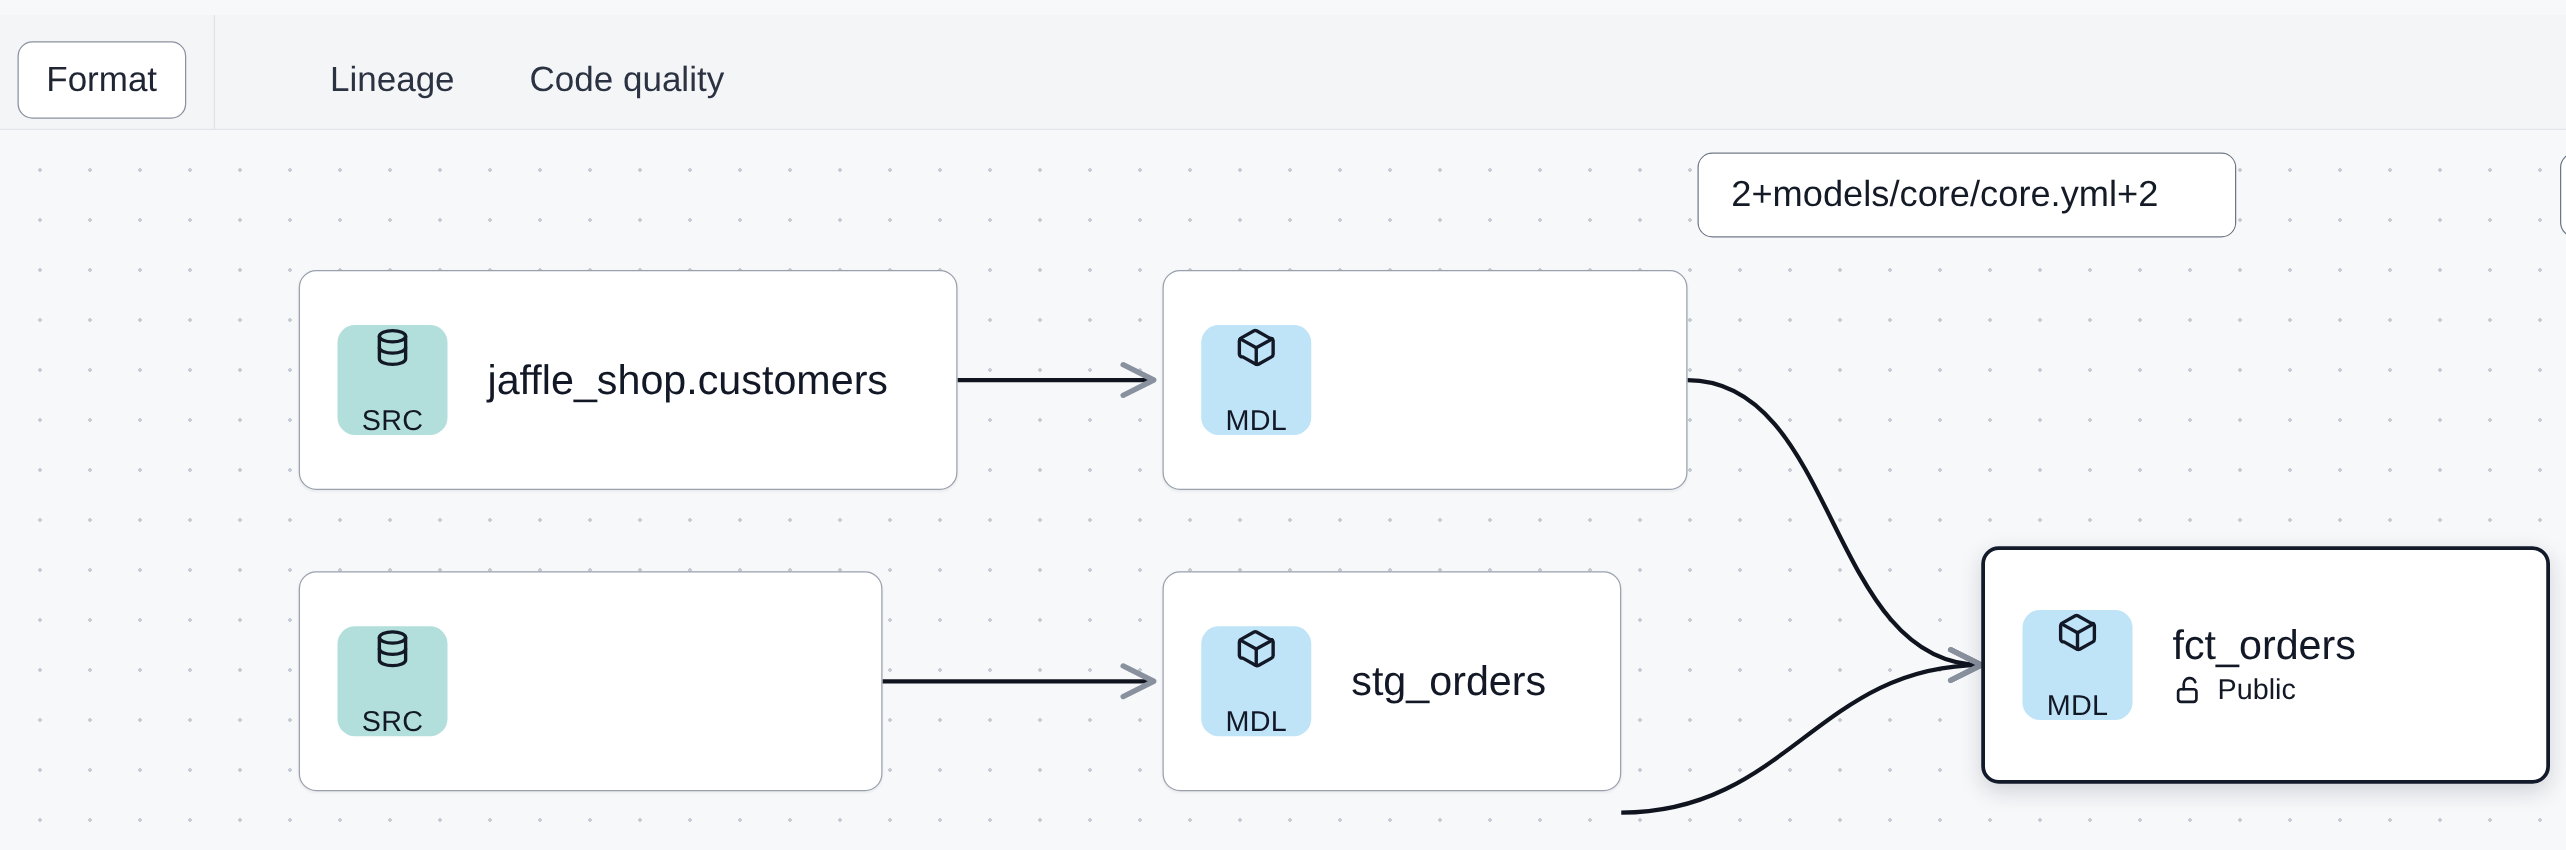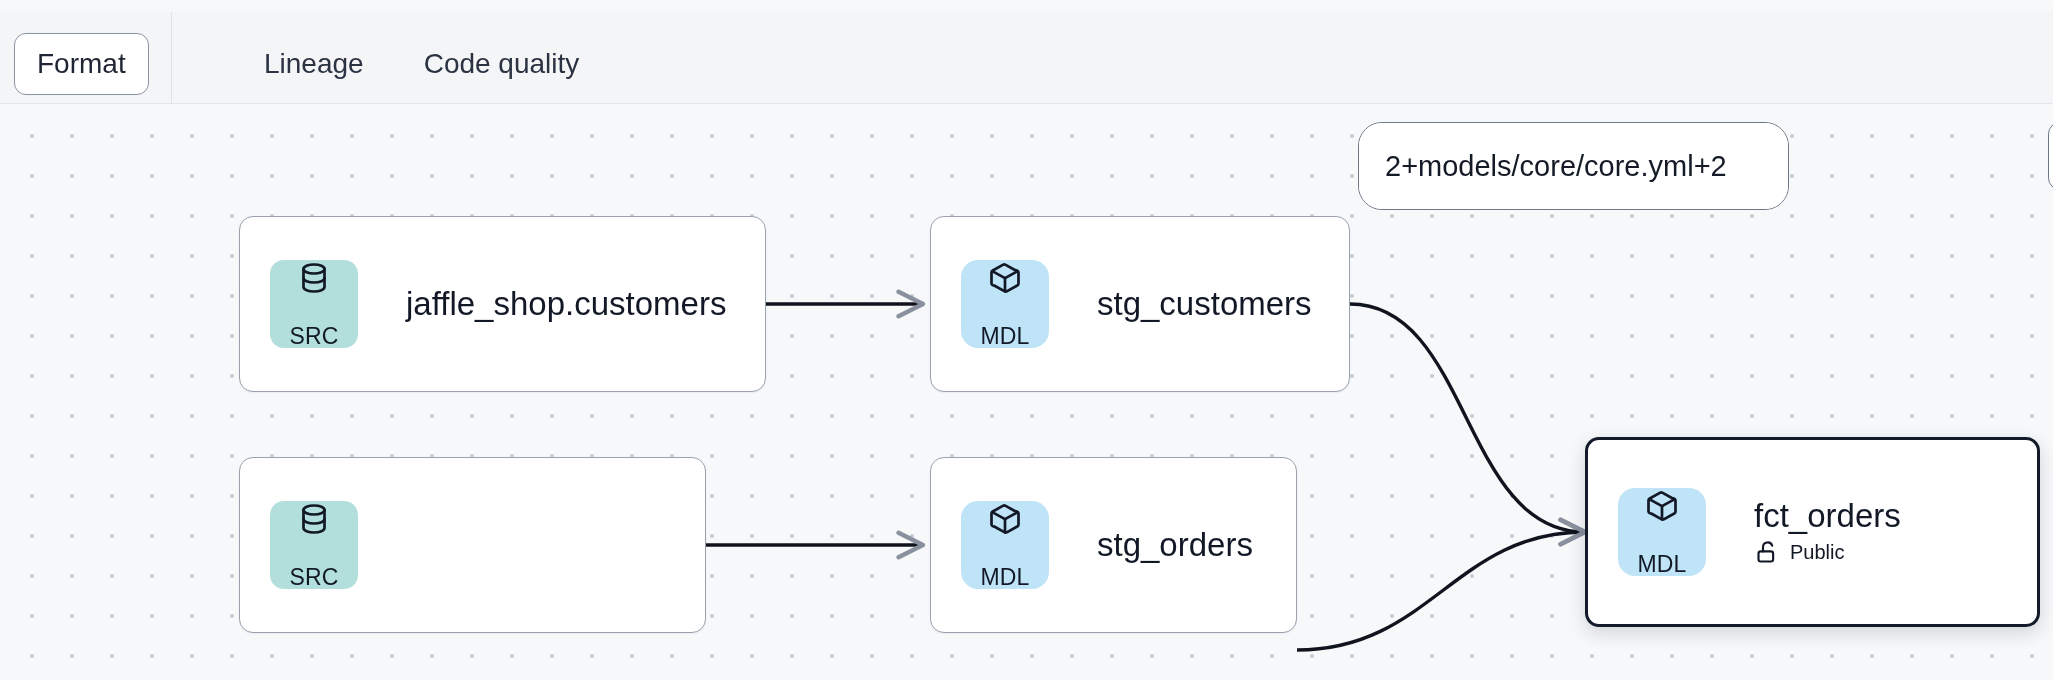--- a/index.html
+++ b/index.html
@@ -136,67 +136,67 @@
     height: 88px;
     border-radius: 14px;
     display: flex;
     flex-direction: column;
     align-items: center;
     justify-content: space-between;
     gap: 1px;
   }
 
   .badge.src { background: #b2dfdb; }
-  .badge.mdl { background: #bfe3f7; border-radius: 17px; }
+  .badge.mdl { background: #bfe3f7; }
 
   .badge svg { display: block; }
 
   .badge-label {
     font-size: 23px;
     font-weight: 400;
     color: #121826;
     letter-spacing: 0.2px;
     line-height: 1;
     margin-top: 3px;
   }
 
   .node-body {
-    margin-left: 48px;
+    margin-left: 32px;
     display: flex;
     flex-direction: column;
     justify-content: flex-end;
     gap: 4px;
   }
 
   .node-title {
     font-size: 33px;
     color: #121826;
     white-space: nowrap;
     line-height: 1.1;
   }
 
   .node-meta {
     display: flex;
     align-items: center;
     gap: 9px;
-    font-size: 20px;
+    font-size: 23px;
     color: #121826;
     white-space: nowrap;
     line-height: 1.1;
   }
 
   
   .graph-control {
     position: absolute;
     display: flex;
     align-items: stretch;
-    height: 88px;
+    height: 68px;
     background: #ffffff;
     border: 1.5px solid #6e7785;
-    border-radius: 24px;
+    border-radius: 12px;
     overflow: hidden;
   }
 
   .selector-input {
     display: flex;
     align-items: center;
     padding: 0 26px;
     font-size: 29px;
     color: #141a26;
     background: #ffffff;
@@ -285,23 +285,20 @@
     </div>
 
     <div class="node" style="left:930px; top:112px; width:420px; height:176px;">
       <div class="badge mdl">
         <svg width="36" height="36" viewBox="0 0 24 24" fill="none" stroke="#121826" stroke-width="1.8" stroke-linecap="round" stroke-linejoin="round">
           <path d="M21 8.4v7.2a1.6 1.6 0 0 1-.83 1.4l-7 3.9a1.6 1.6 0 0 1-1.34 0l-7-3.9A1.6 1.6 0 0 1 3 15.6V8.4a1.6 1.6 0 0 1 .83-1.4l7-3.9a1.6 1.6 0 0 1 1.34 0l7 3.9A1.6 1.6 0 0 1 21 8.4z"></path>
           <path d="M3.5 7.4 12 12.1l8.5-4.7"></path>
           <path d="M12 12.1V20.9"></path>
         </svg>
         <span class="badge-label">MDL</span>
-      </div>
-      <div class="node-body">
-        <div class="node-title">stg_customers</div>
       </div>
     </div>
 
     <div class="node" style="left:239px; top:353px; width:467px; height:176px;">
       <div class="badge src">
         <svg width="36" height="36" viewBox="0 0 24 24" fill="none" stroke="#121826" stroke-width="1.8" stroke-linecap="round" stroke-linejoin="round">
           <ellipse cx="12" cy="6" rx="7" ry="3"></ellipse>
           <path d="M5 6v12c0 1.66 3.13 3 7 3s7-1.34 7-3V6"></path>
           <path d="M5 12c0 1.66 3.13 3 7 3s7-1.34 7-3"></path>
         </svg>

